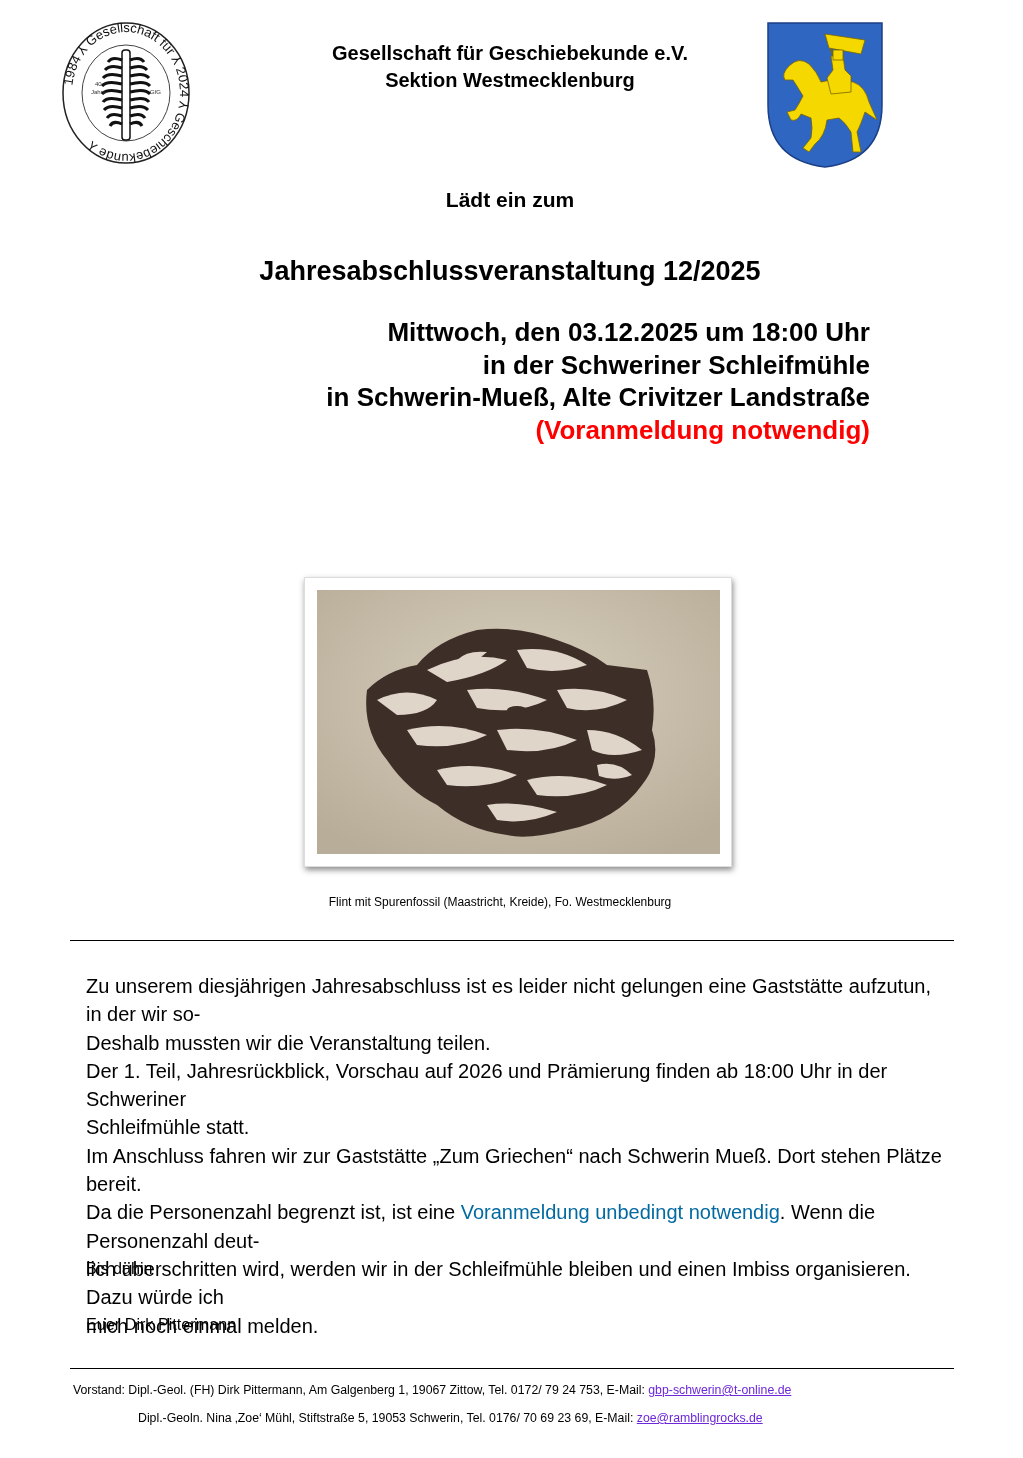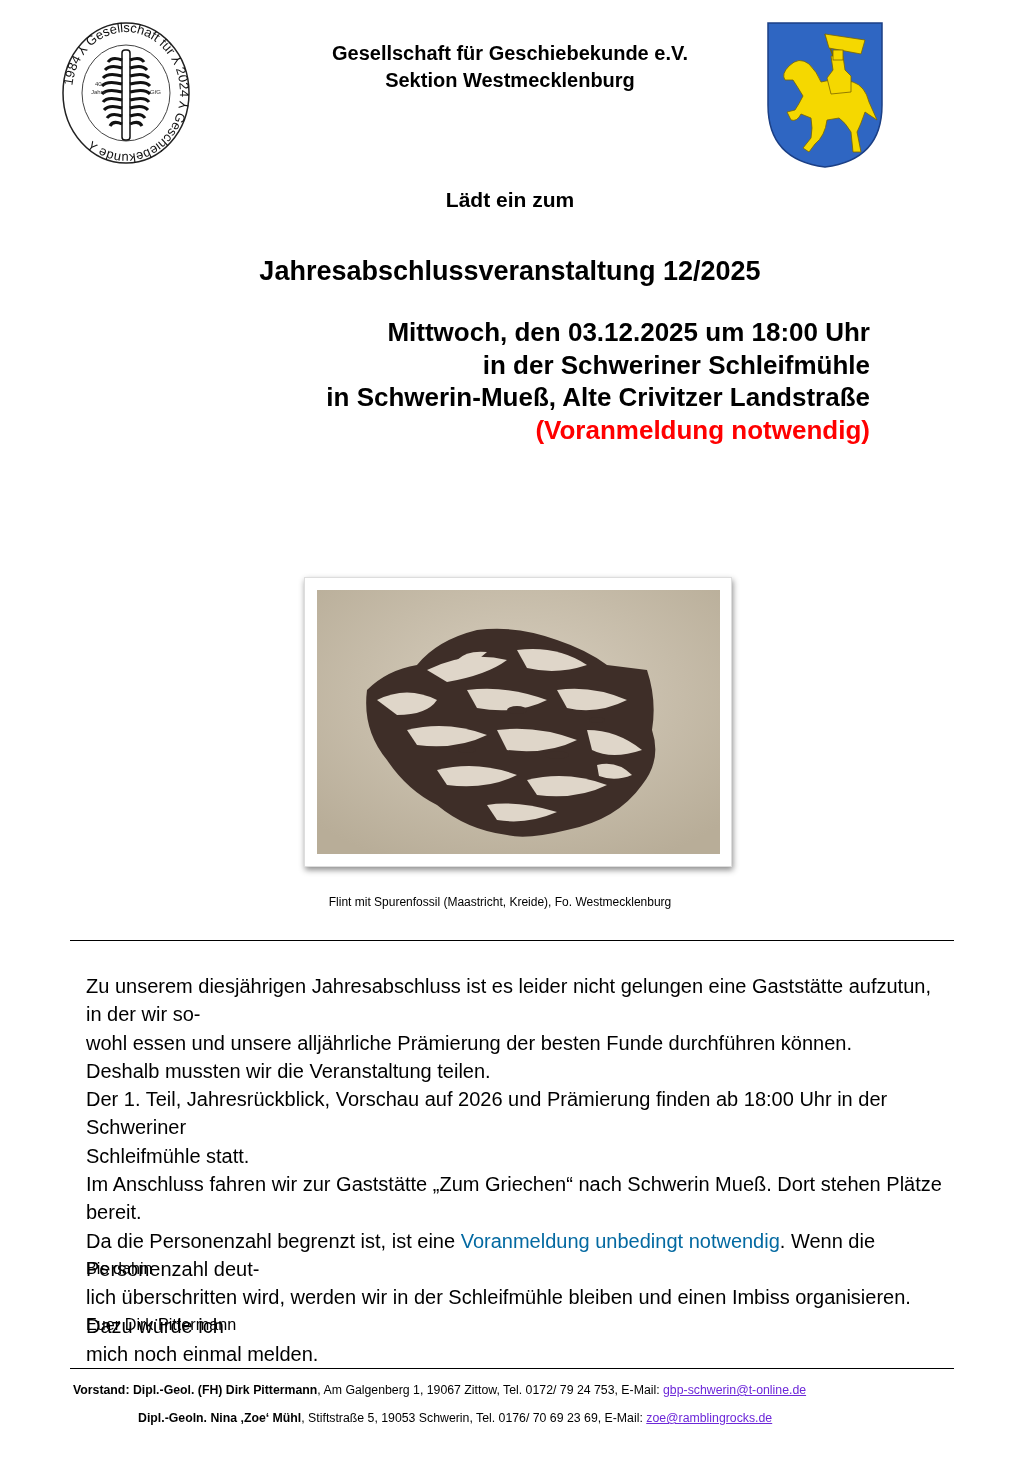--- a/index.html
+++ b/index.html
@@ -22,21 +22,21 @@
                  box-shadow: 1px 3px 6px rgba(0,0,0,0.45); border: 1px solid #ddd; }
   .photo { position: absolute; left: 12px; top: 12px; width: 403px; height: 264px;
            background: #c9bfae; overflow: hidden; }
   .caption { left: 200px; top: 895px; width: 600px; text-align: center; font-size: 12px; }
   .rule { left: 70px; height: 1px; width: 884px; background: #000; }
   .body-text { left: 86px; top: 972px; width: 860px; font-size: 20px; line-height: 28.3px; }
   .body-text p { margin: 0; }
   .body-text .red { color: #0369a1; }
   .closing { left: 86px; font-size: 16.2px; }
   .footer { left: 60px; width: 900px; font-size: 12.3px; }
-  .footer b { font-weight: bold; }
+  .footer b { font-weight: normal; }
   .footer a { color: #6d28d9; text-decoration: underline; }
 </style>
 </head>
 <body>
 
 <div class="abs logo-left">
   <svg width="132" height="146" viewBox="0 0 132 146">
     <ellipse cx="66" cy="73" rx="63" ry="70" fill="none" stroke="#222" stroke-width="1.5"></ellipse>
     <ellipse cx="66" cy="73" rx="44" ry="48" fill="none" stroke="#444" stroke-width="1"></ellipse>
     <defs>
@@ -141,21 +141,20 @@
     </svg>
   </div>
 </div>
 
 <div class="abs caption">Flint mit Spurenfossil (Maastricht, Kreide), Fo. Westmecklenburg</div>
 
 <div class="abs rule" style="top: 940px;"></div>
 
 <div class="abs body-text">
   <p>Zu unserem diesjährigen Jahresabschluss ist es leider nicht gelungen eine Gaststätte aufzutun, in der wir so-</p>
-  <p>wohl essen und unsere alljährliche Prämierung der besten Funde durchführen können.</p>
   <p>Deshalb mussten wir die Veranstaltung teilen.</p>
   <p>Der 1. Teil, Jahresrückblick, Vorschau auf 2026 und Prämierung finden ab 18:00 Uhr in der Schweriner</p>
   <p>Schleifmühle statt.</p>
   <p>Im Anschluss fahren wir zur Gaststätte „Zum Griechen“ nach Schwerin Mueß. Dort stehen Plätze bereit.</p>
   <p><span>Da die Personenzahl begrenzt ist, ist eine </span><span class="red">Voranmeldung unbedingt notwendig</span><span>. Wenn die Personenzahl deut-</span></p>
   <p>lich überschritten wird, werden wir in der Schleifmühle bleiben und einen Imbiss organisieren. Dazu würde ich</p>
   <p>mich noch einmal melden.</p>
 </div>
 
 <div class="abs closing" style="top: 1259px;">Bis dahin</div>

